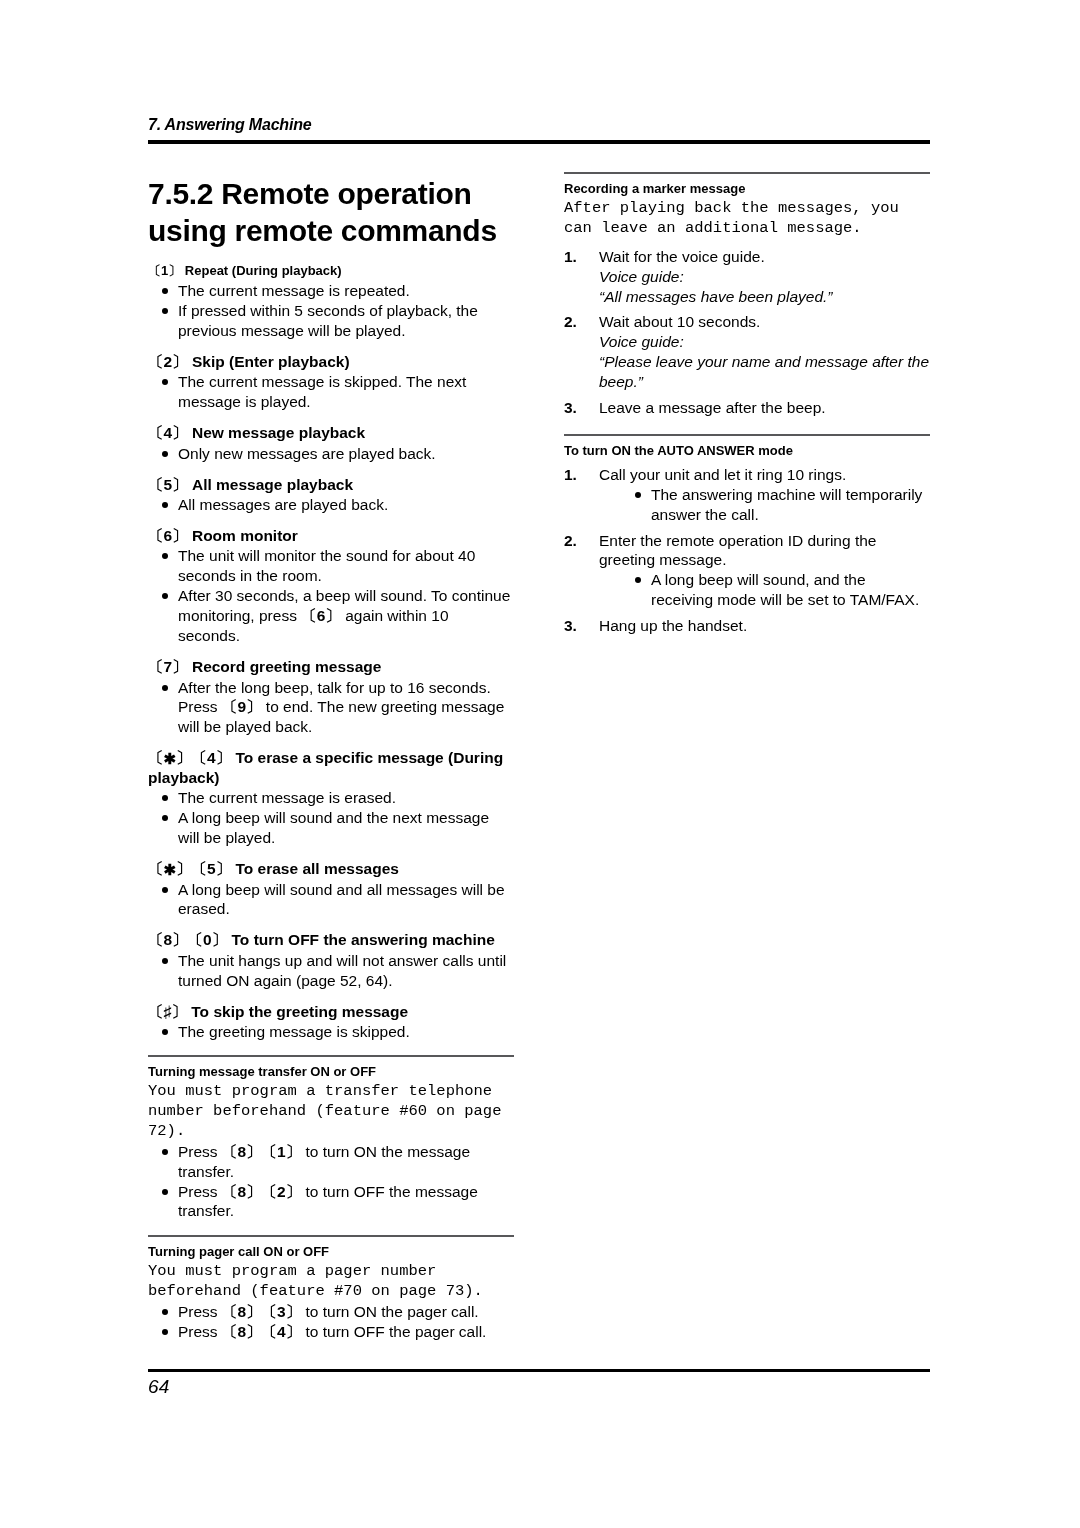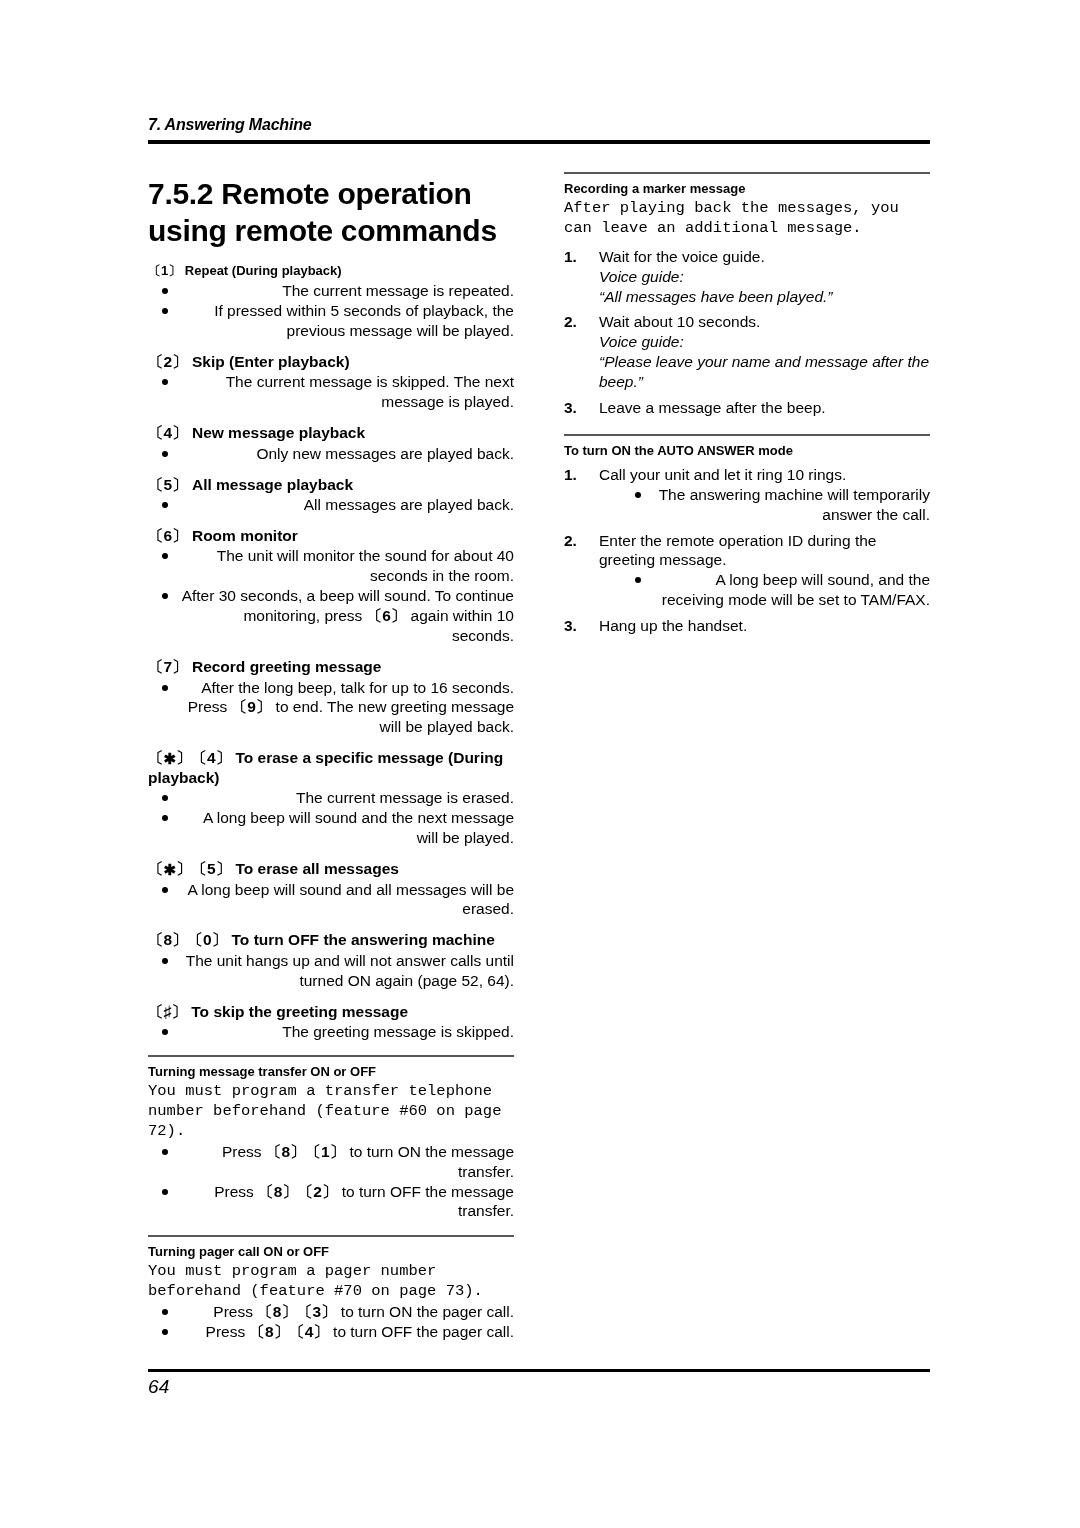--- a/index.html
+++ b/index.html
@@ -90,21 +90,20 @@
     margin: 0 0 0 0;
     padding: 0;
   }
   ul.bul > li {
     position: relative;
     padding-left: 20px;
     margin-left: 10px;
     font-size: 15.5px;
     line-height: 1.285;
     margin-bottom: 0;
-    text-align: right;
   }
   ul.bul > li::before {
     content: "";
     position: absolute;
     left: 4px;
     top: 7px;
     width: 6px;
     height: 6px;
     border-radius: 50%;
     background: #000;

